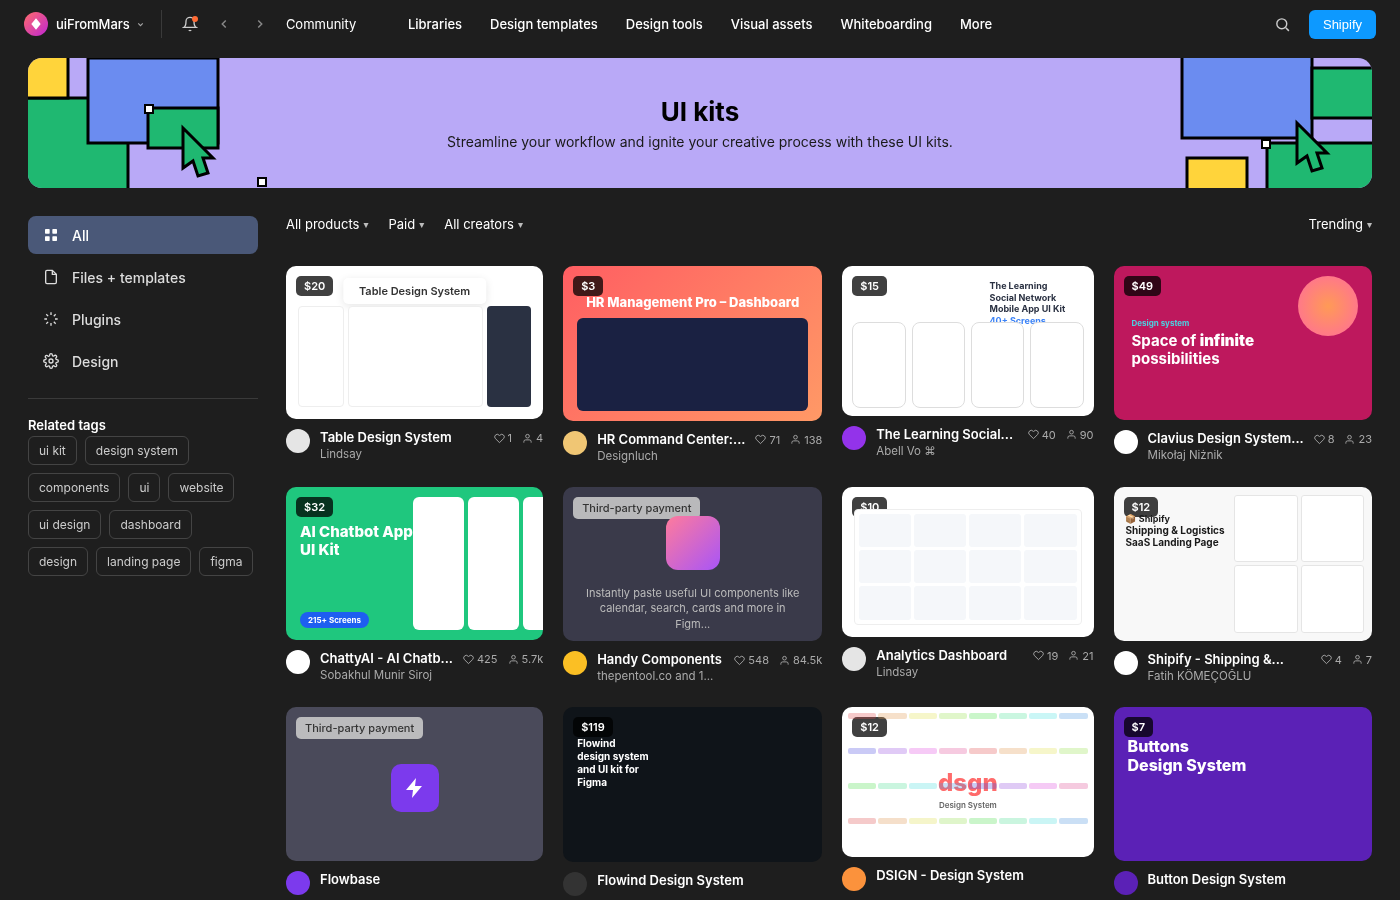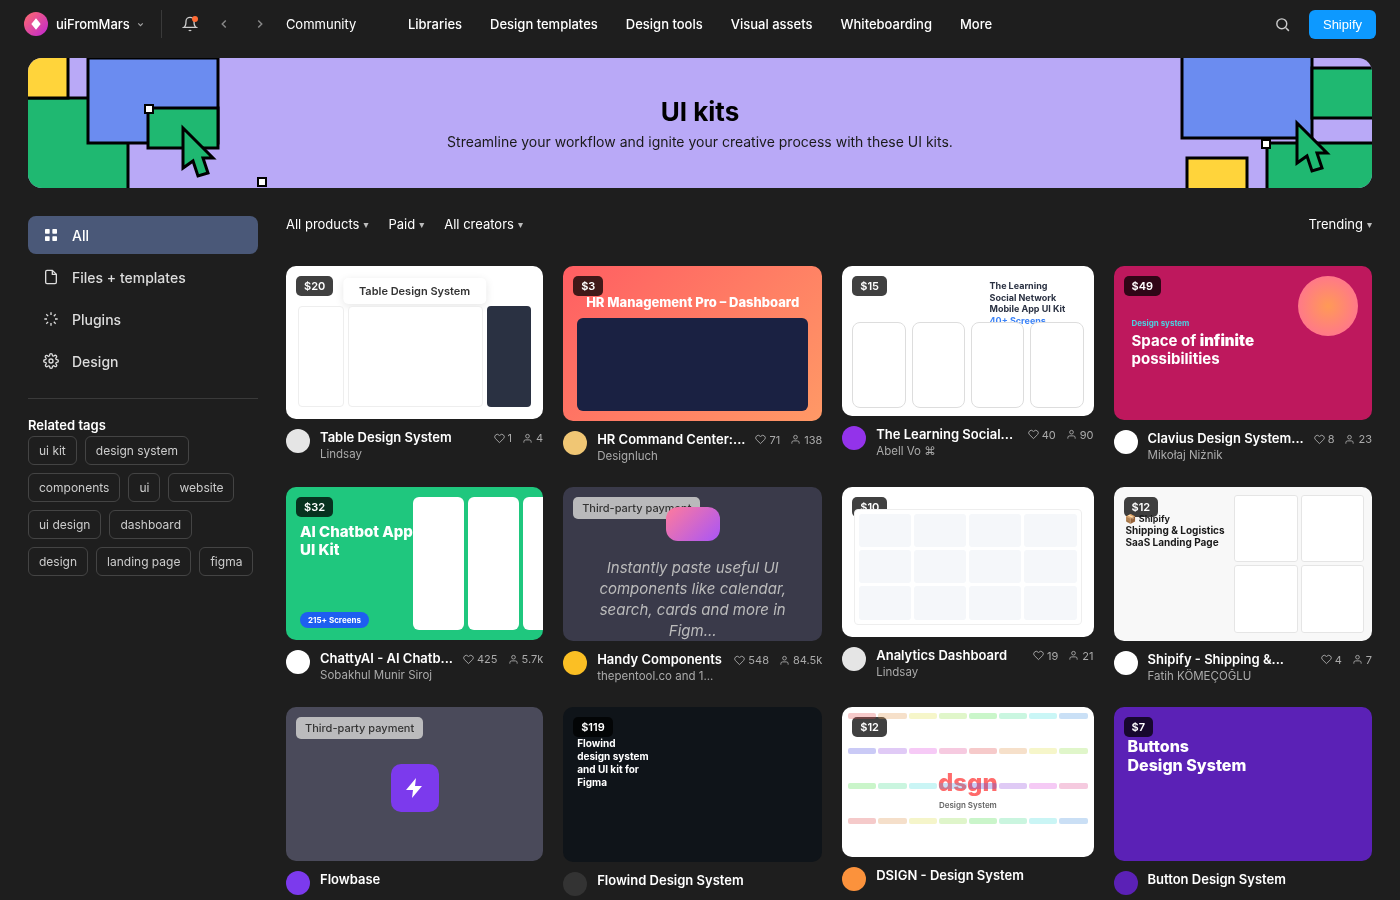--- a/index.html
+++ b/index.html
@@ -73,21 +73,21 @@
 .thumb.t8{background:#f8f8f8;}
 .thumb.t9{background:#4a4a5a;}
 .thumb.t10{background:#0f1419;}
 .thumb.t11{background:#fff;}
 .thumb.t12{background:#5b21b6;}
 .thumb-inner{position:absolute;inset:0;display:flex;align-items:center;justify-content:center;font-size:11px;font-weight:700;padding:12px;text-align:center;}
 .thumb-inner.light{color:#fff;}
 .thumb-title-bar{position:absolute;top:12px;left:50%;transform:translateX(-50%);background:#fff;color:#333;font-size:11px;font-weight:600;padding:6px 16px;border-radius:5px;box-shadow:0 2px 8px rgba(0,0,0,.1);white-space:nowrap;}
 
 .t6-box{width:54px;height:54px;border-radius:12px;background:linear-gradient(135deg,#ff7b9c,#a855f7);margin:0 auto 16px;}
-.t6-desc{font-size:15px;color:#bbb;text-align:center;padding:0 20px;font-weight:400;line-height:1.4;font-style:italic;}
+.t6-desc{font-size:11px;color:#bbb;text-align:center;padding:0 20px;font-weight:400;line-height:1.4;}
 .t9-box{width:48px;height:48px;border-radius:10px;background:#7c3aed;margin:0 auto 12px;display:flex;align-items:center;justify-content:center;}
 .t9-desc{font-size:10.5px;color:#bbb;text-align:center;padding:0 18px;font-weight:400;line-height:1.4;}
 
 svg{display:block;}
 </style>
 </head>
 <body>
 
 <div class="topbar">
   <div class="logo-badge">

